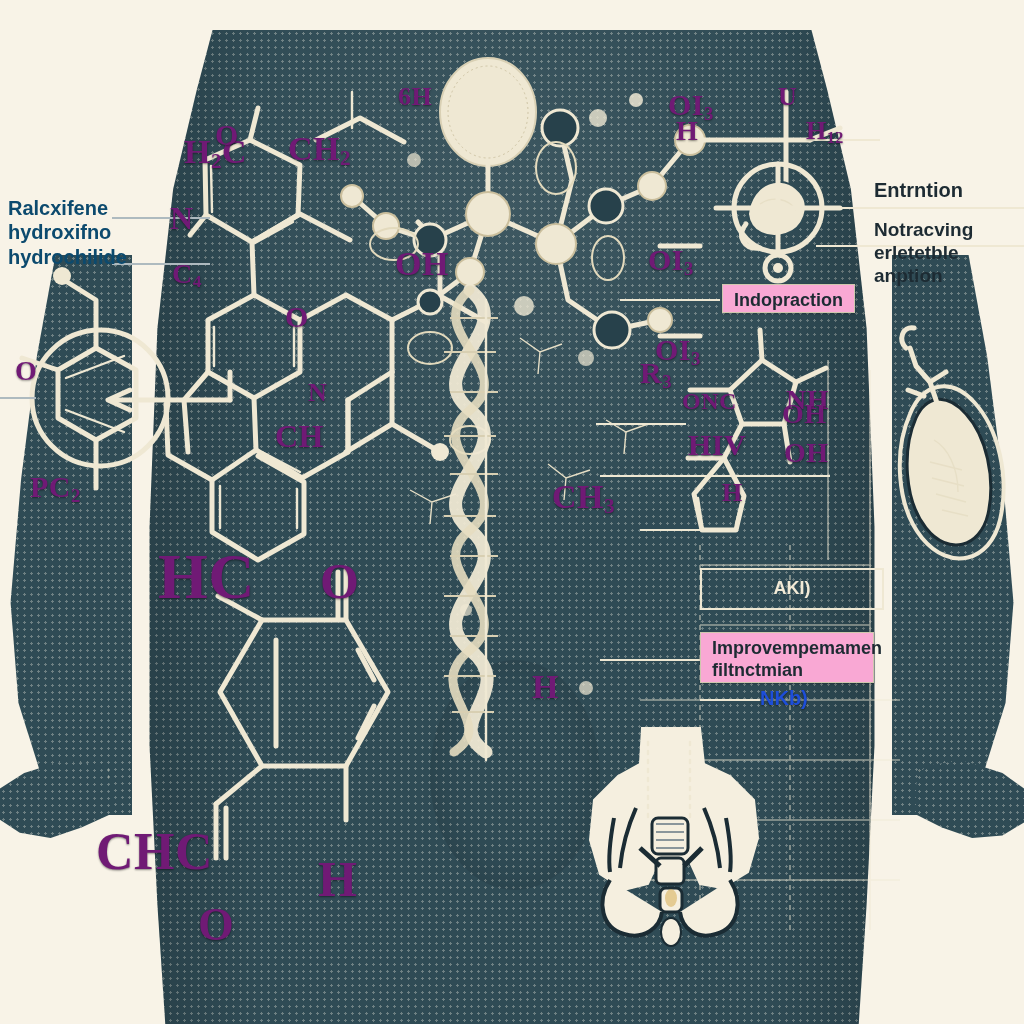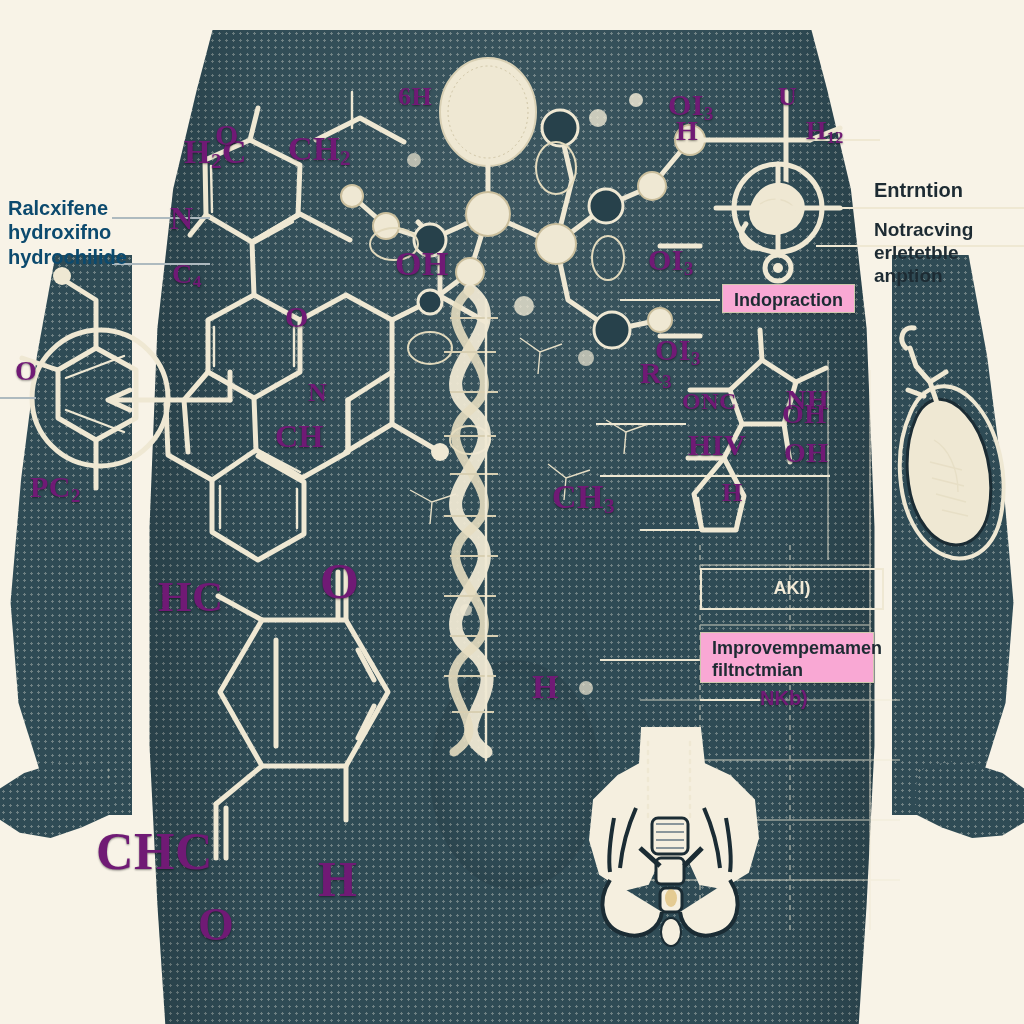--- a/index.html
+++ b/index.html
@@ -399,21 +399,21 @@
       <div class="chem" style="left: 655px; top: 333px; font-size: 30px;">OI<sub>3</sub></div>
       <div class="chem" style="left: 628px; top: 356px; font-size: 30px; margin-left: 12px;">R<sub>3</sub></div>
       <div class="chem" style="left: 682px; top: 388px; font-size: 24px;">ONC</div>
       <div class="chem" style="left: 786px; top: 360px; font-size: 28px; margin-top: 24px;">NH</div>
       <div class="chem" style="left: 782px; top: 398px; font-size: 28px;">OH</div>
       <div class="chem" style="left: 688px; top: 428px; font-size: 30px;">HIV</div>
       <div class="chem" style="left: 784px; top: 437px; font-size: 28px;">OH</div>
       <div class="chem" style="left: 722px; top: 478px; font-size: 26px;">H</div>
       <div class="chem" style="left: 552px; top: 478px; font-size: 34px;">CH<sub>3</sub></div>
       <div class="chem" style="left: 532px; top: 668px; font-size: 34px;">H</div>
-      <div class="chem" style="left: 158px; top: 572px; font-size: 43px;">HC</div>
+      <div class="chem" style="left: 158px; top: 540px; font-size: 64px;">HC</div>
       <div class="chem" style="left: 320px; top: 552px; font-size: 50px;">O</div>
       <div class="chem" style="left: 96px; top: 822px; font-size: 52px;">CHC</div>
       <div class="chem" style="left: 198px; top: 898px; font-size: 46px;">O</div>
       <div class="chem" style="left: 318px; top: 850px; font-size: 50px;">H</div>
     </div>
 
   <div class="callout plain onlight" style="left:8px;top:196px;font-size:20px;width:130px;">Ralcxifene
 hydroxifno
 hydrochilide</div>
 
@@ -423,15 +423,15 @@
 erletetble anption</div>
 
   <div class="callout boxed" style="left:722px;top:284px;font-size:18px;">Indopraction</div>
 
 
   <div class="callout boxed" style="left:700px;top:632px;font-size:18px;width:150px;">Improvempemamen
 filtnctmian</div>
 
   <div class="callout outline" style="left:700px;top:568px;width:152px;font-size:18px;">AKI)</div>
 
-  <div class="callout plain" style="left:760px;top:686px;font-size:20px;color:#701a75;text-shadow:0 1px 2px rgba(0,0,0,.5);">NKb)</div>
+  <div class="callout plain" style="left:760px;top:686px;font-size:20px;color:#1d4ed8;text-shadow:0 1px 2px rgba(0,0,0,.5);">NKb)</div>
 
 </div>
 
 </body></html>

